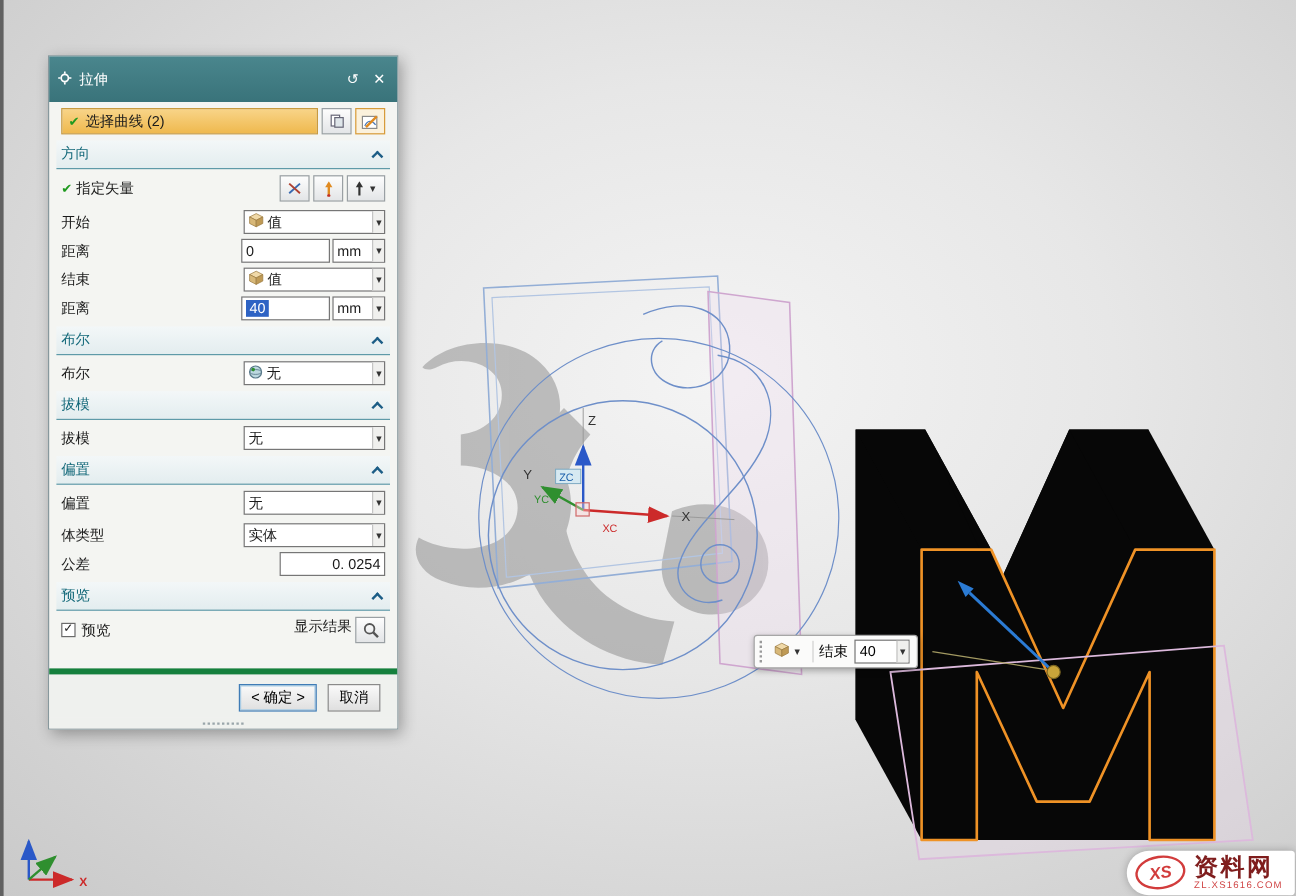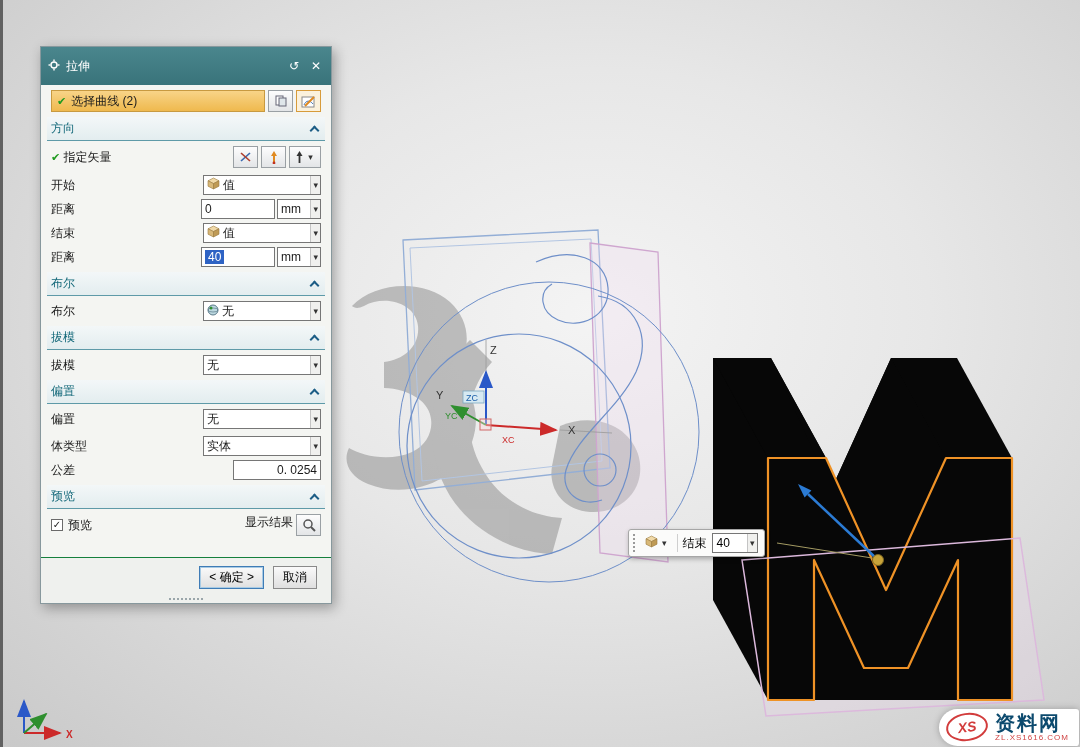--- a/index.html
+++ b/index.html
@@ -35,41 +35,41 @@
 .tol{width:88px;justify-content:flex-end}
 .sel-curve{flex:1;display:flex;align-items:center;gap:5px;background:linear-gradient(#f8d488,#efb94e);border:1px solid #c89a40;height:22px;padding:0 5px}
 .chk{color:#1f9a1f;font-size:11px}
 .ibtn{width:25px;height:22px;margin-left:3px;border:1px solid #9aa0a4;background:linear-gradient(#fdfdfd,#e3e5e7);
   display:flex;align-items:center;justify-content:center;padding:0;cursor:pointer}
 .ibtn.active{border-color:#d79b3a;background:#fbf1dc}
 .vgrp{display:flex}
 .cbrow{display:flex;align-items:center;gap:5px;padding:3px 10px 4px}
 .cbx{width:12px;height:12px;border:1px solid #6a6a6a;background:#fff;display:flex;align-items:center;justify-content:center;font-size:10px;line-height:10px;color:#222}
 .showres{display:flex;align-items:flex-start;gap:0}
-.footer{display:flex;justify-content:flex-end;gap:9px;padding:8px 14px 5px;border-top:1px solid #15803d;margin-top:19px;background:#eff1ee}
+.footer{display:flex;justify-content:flex-end;gap:9px;padding:8px 14px 5px;border-top:5px solid #15803d;margin-top:19px;background:#eff1ee}
 .btn{font-size:12px;padding:2px 9px;border:1px solid #8a8a8a;background:linear-gradient(#fafafa,#dfdfdf);cursor:pointer;font-family:inherit}
 .btn.primary{border-color:#3f7cb6;box-shadow:0 0 0 1px #a8cbe4 inset}
 .grip{height:9px;display:flex;justify-content:center;align-items:center;background:#eff1ee}
 .grip i{width:34px;border-top:2px dotted #9aa6aa}
 
 
 .minibar{position:absolute;left:628px;top:529px;height:28px;z-index:5;display:flex;align-items:center;gap:5px;
   background:#fbfbfa;border:1px solid #a6a6a6;border-radius:3px;box-shadow:1px 2px 5px rgba(0,0,0,.28);padding:0 6px 0 4px;font-size:12px}
 .mgrip{width:4px;height:18px;border-left:2px dotted #9a9a9a}
 .mcube{display:flex;align-items:center;gap:2px;padding:1px 2px;border:1px solid transparent;cursor:pointer}
 .msep{width:1px;height:18px;background:#cfcfcf}
 .mdd{display:flex;align-items:center;background:#fff;border:1px solid #767676;height:20px;width:46px;padding:0 0 0 4px;cursor:text}
 
 
 .wm{position:absolute;right:1px;bottom:1px;z-index:20;display:flex;align-items:center;gap:7px;background:#fff;
   border-radius:24px 4px 4px 24px;padding:4px 10px 4px 7px;box-shadow:0 0 7px rgba(0,0,0,.25)}
 .wm-logo{width:42px;height:28px;border:2px solid #d23c3c;border-radius:50%;display:flex;align-items:center;justify-content:center;transform:rotate(-8deg)}
 .wm-logo span{font-style:italic;font-weight:bold;font-size:14px;color:#d23c3c}
 .wm-col{display:flex;flex-direction:column;align-items:flex-start;line-height:1.05}
-.wm-name{font-size:20px;font-weight:bold;color:#0c4a6e;letter-spacing:2px}
+.wm-name{font-size:20px;font-weight:bold;color:#7f1d1d;letter-spacing:2px}
 .wm-url{font-size:8px;color:#d04545;letter-spacing:1px}
 </style>
 </head>
 <body>
 
 <div id="stage">
 
 <svg id="scene" width="1080" height="747" viewBox="0 0 1080 747">
   <defs>
     <marker id="mR" markerWidth="9" markerHeight="7" refX="8" refY="3.5" orient="auto">

